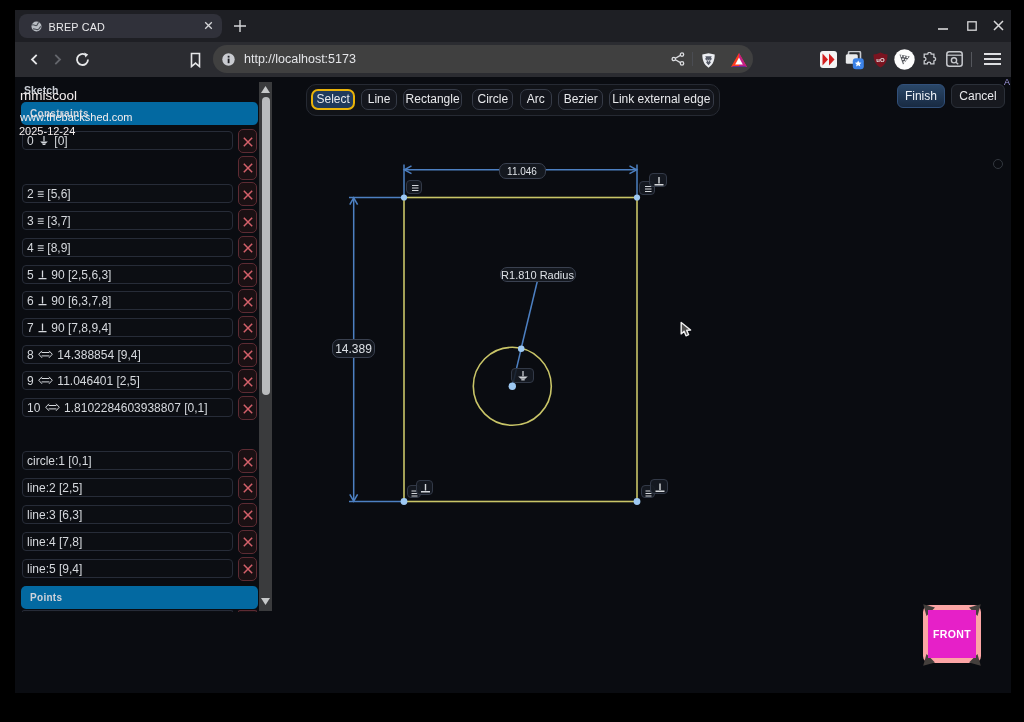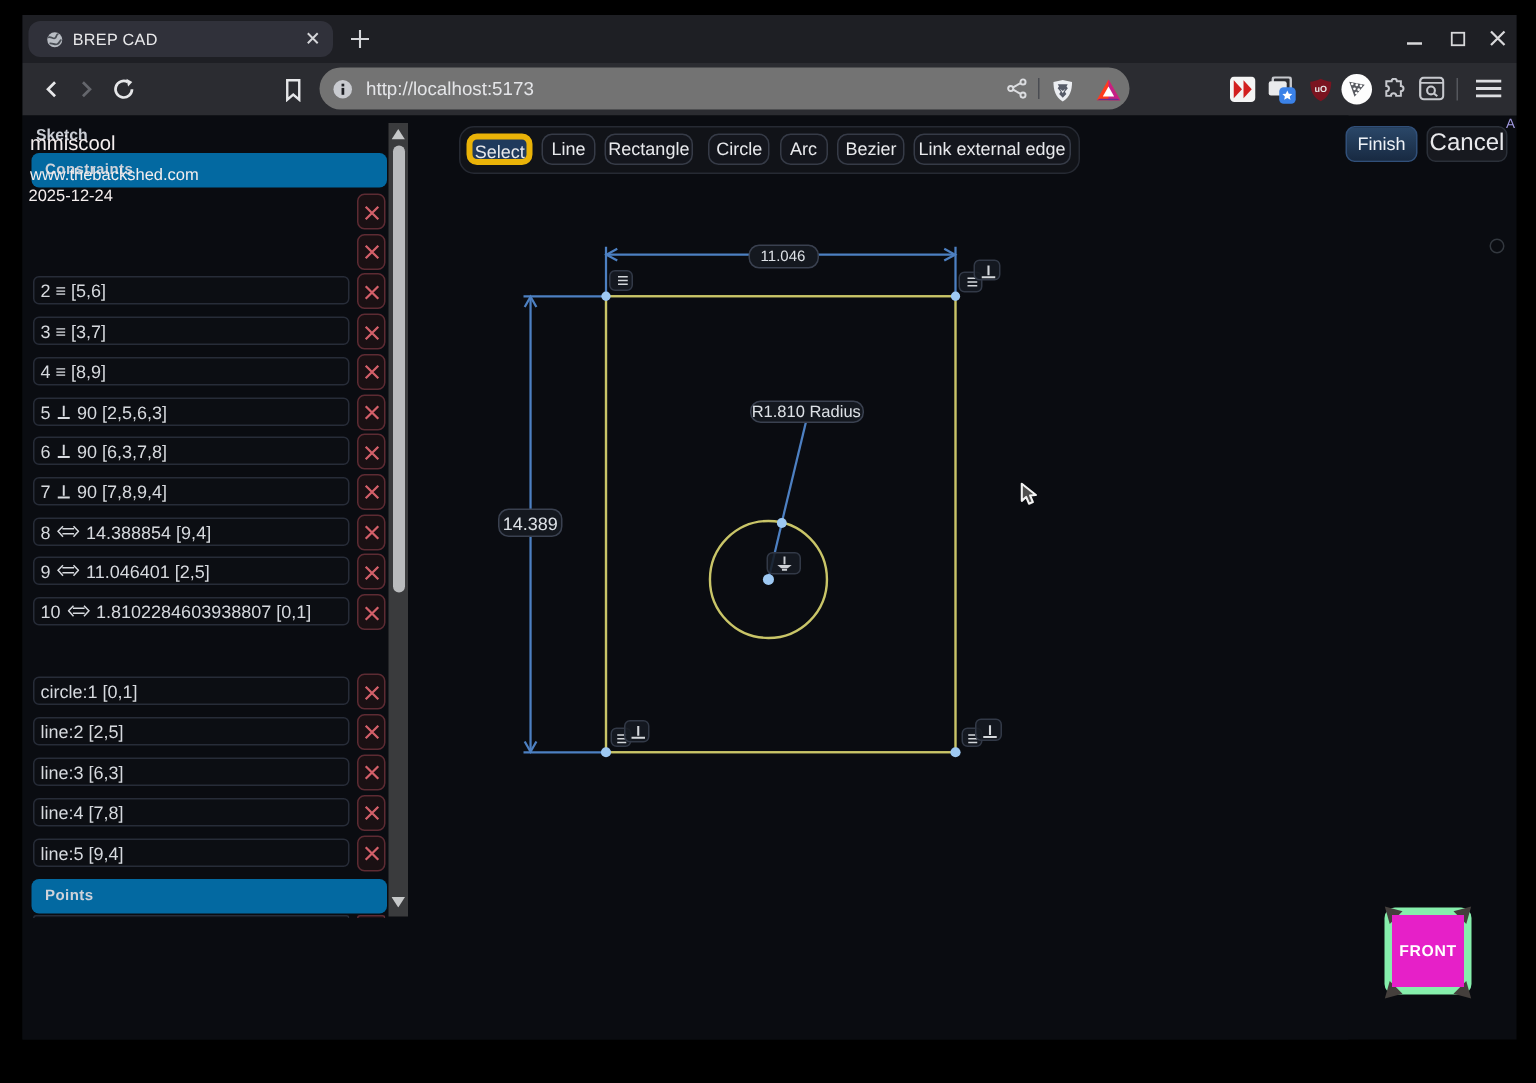--- a/index.html
+++ b/index.html
@@ -1,36 +1,36 @@
 <!DOCTYPE html>
 <html><head><meta charset="utf-8"><style>
 *{margin:0;padding:0;box-sizing:border-box}
 html,body{width:1024px;height:722px;background:#000;overflow:hidden;font-family:"Liberation Sans",sans-serif}
 #win{position:absolute;left:15px;top:10px;width:996px;height:683px;background:#0a0c11}
 #tabbar{position:absolute;left:0;top:0;width:996px;height:32px;background:#1e1f24}
 #tab{position:absolute;left:4px;top:4.2px;width:203px;height:23.5px;background:#30313a;border-radius:8px}
 #tabtitle{position:absolute;left:29.5px;top:6.5px;font-size:10.8px;color:#e9e9eb;letter-spacing:.2px}
 #navbar{position:absolute;left:0;top:32px;width:996px;height:35px;background:#2b2c31}
-#urlpill{position:absolute;left:198px;top:3px;width:540px;height:28px;background:#737373;border-radius:14px}
+#urlpill{position:absolute;left:198px;top:3px;width:540px;height:28px;background:#404040;border-radius:14px}
 #urltext{position:absolute;left:31px;top:7px;font-size:12.5px;color:#e4e5e8}
 #page{position:absolute;left:0;top:67px;width:884px;height:616px;background:#0a0c11}
 .hdr{position:absolute;left:6px;width:237px;height:23px;background:#0369a1;border-radius:5px;color:#ced2da;font-weight:bold;font-size:10px;line-height:23px;padding-left:9px;letter-spacing:.3px}
 .row{position:absolute;left:7px;width:211px;height:19px;background:#0c0e13;border:1px solid #272c38;border-radius:4px;color:#d6d9de;font-size:12px;line-height:18px;padding-left:4px;white-space:nowrap;overflow:hidden}
 .xbtn{position:absolute;left:223px;width:19px;height:24px;background:#1a1013;border:1px solid #5d2b33;border-radius:5px;text-align:center}
 .wm{position:absolute;color:#f4eeee;z-index:5}
 #toolbar{position:absolute;left:291px;top:6.7px;width:414px;height:32px;background:#111318;border:1px solid #262a33;border-radius:10px}
 .tbtn{position:absolute;top:4.7px;height:21px;background:#14161d;border:1px solid #363b47;border-radius:7px;color:#e8e9ec;font-size:12px;text-align:center;line-height:19px}
-.tbtn.sel{background:#203a5c;border:4px solid #eab308;line-height:17px}
+.tbtn.sel{background:#203a5c;border:2px solid #eab308;line-height:17px}
 #finish{position:absolute;left:882.3px;top:6.6px;width:47.3px;height:24px;background:linear-gradient(#2a4768,#182a42);border:1px solid #31507a;border-radius:6px;color:#eef2f7;font-size:12px;text-align:center;line-height:22px}
-#cancel{position:absolute;left:936.3px;top:6.6px;width:53.4px;height:24px;background:#17191f;border:1px solid #2b3039;border-radius:6px;color:#e8e9ec;font-size:16px;text-align:center;line-height:22px}
+#cancel{position:absolute;left:936.3px;top:6.6px;width:53.4px;height:24px;background:#17191f;border:1px solid #2b3039;border-radius:6px;color:#e8e9ec;font-size:12px;text-align:center;line-height:22px}
 #sbar{position:absolute;left:244px;top:5px;width:13px;height:529px;background:#3a3b3d}
 #sthumb{position:absolute;left:2.5px;top:15px;width:8px;height:298px;background:#b9bbbd;border-radius:4px}
 .badge{position:absolute;background:rgba(22,26,34,.88);border:1px solid #323947;border-radius:4px}
 .dimlabel{position:absolute;white-space:nowrap;background:#14181f;border:1px solid #3a4150;border-radius:7px;color:#dde1e6;font-size:12px;text-align:center}
-#front{position:absolute;left:908px;top:528px;width:58px;height:58px;background:#86efac;border-radius:7px}
+#front{position:absolute;left:908px;top:528px;width:58px;height:58px;background:#fca5a5;border-radius:7px}
 #frontin{position:absolute;left:5px;top:5px;width:48px;height:48px;background:#e620c8;color:#fff;font-size:10.5px;font-weight:bold;text-align:center;line-height:48px;letter-spacing:.4px}
 </style></head><body>
 <div id="win">
 <div id="tabbar">
 <div id="tab">
 <svg style="position:absolute;left:12px;top:7px" width="11" height="11" viewBox="0 0 11 11">
           <circle cx="5.5" cy="5.5" r="5" fill="#b9bdc4"></circle>
           <path d="M1 4 C3 3 4 5 5.5 4.5 C7 4 6 2 8 1.5 M2 8 C4 7.5 5 9 7 8.5 C9 8 8.5 6 10 5.5" stroke="#4a4e55" stroke-width="1.2" fill="none"></path>
         </svg>
 <div id="tabtitle">BREP CAD</div>
@@ -128,20 +128,25 @@
         <path d="M10 11.3 L12.2 13.2" stroke="#c7c9ce" stroke-width="1.4"></path>
       </svg>
 <div style="position:absolute;left:956px;top:10px;width:1px;height:15px;background:#55575d"></div>
 <svg style="position:absolute;left:969px;top:11px" width="17" height="12" viewBox="0 0 17 12">
         <path d="M0 1 h17 M0 6 h17 M0 11 h17" stroke="#dddee1" stroke-width="1.9"></path>
       </svg>
 </div>
 <div id="page">
 <div id="sketchhdr" style="position:absolute;left:9px;top:7px;font-size:10.5px;font-weight:bold;color:#c9cdd4">Sketch</div>
 <div class="hdr" style="top:24.5px">Constraints</div>
+<div class="row" style="top:54px">0 <svg style="position:relative;top:1px;margin:0 2px" width="10" height="10" viewBox="0 0 10 10">
+          <path d="M5 0 V5.2" stroke="#d6d9de" stroke-width="1.2"></path>
+          <path d="M1.2 5.6 H8.8 L6.8 7.4 H3.2 Z" fill="#d6d9de"></path>
+          <path d="M3.6 8.4 H6.4" stroke="#d6d9de" stroke-width="1.2"></path>
+        </svg> [0]</div>
 <div class="xbtn" style="top:52px"><svg style="margin-top:6.5px" width="10" height="10" viewBox="0 0 10 10">
           <path d="M0.8 0.8 L9.2 9.2 M9.2 0.8 L0.8 9.2" stroke="#d4606a" stroke-width="1.5"></path>
         </svg></div>
 <div class="xbtn" style="top:78.7px"><svg style="margin-top:6.5px" width="10" height="10" viewBox="0 0 10 10">
           <path d="M0.8 0.8 L9.2 9.2 M9.2 0.8 L0.8 9.2" stroke="#d4606a" stroke-width="1.5"></path>
         </svg></div>
 <div class="row" style="top:107.4px">2 ≡ [5,6]</div>
 <div class="xbtn" style="top:105.4px"><svg style="margin-top:6.5px" width="10" height="10" viewBox="0 0 10 10">
           <path d="M0.8 0.8 L9.2 9.2 M9.2 0.8 L0.8 9.2" stroke="#d4606a" stroke-width="1.5"></path>
         </svg></div>

